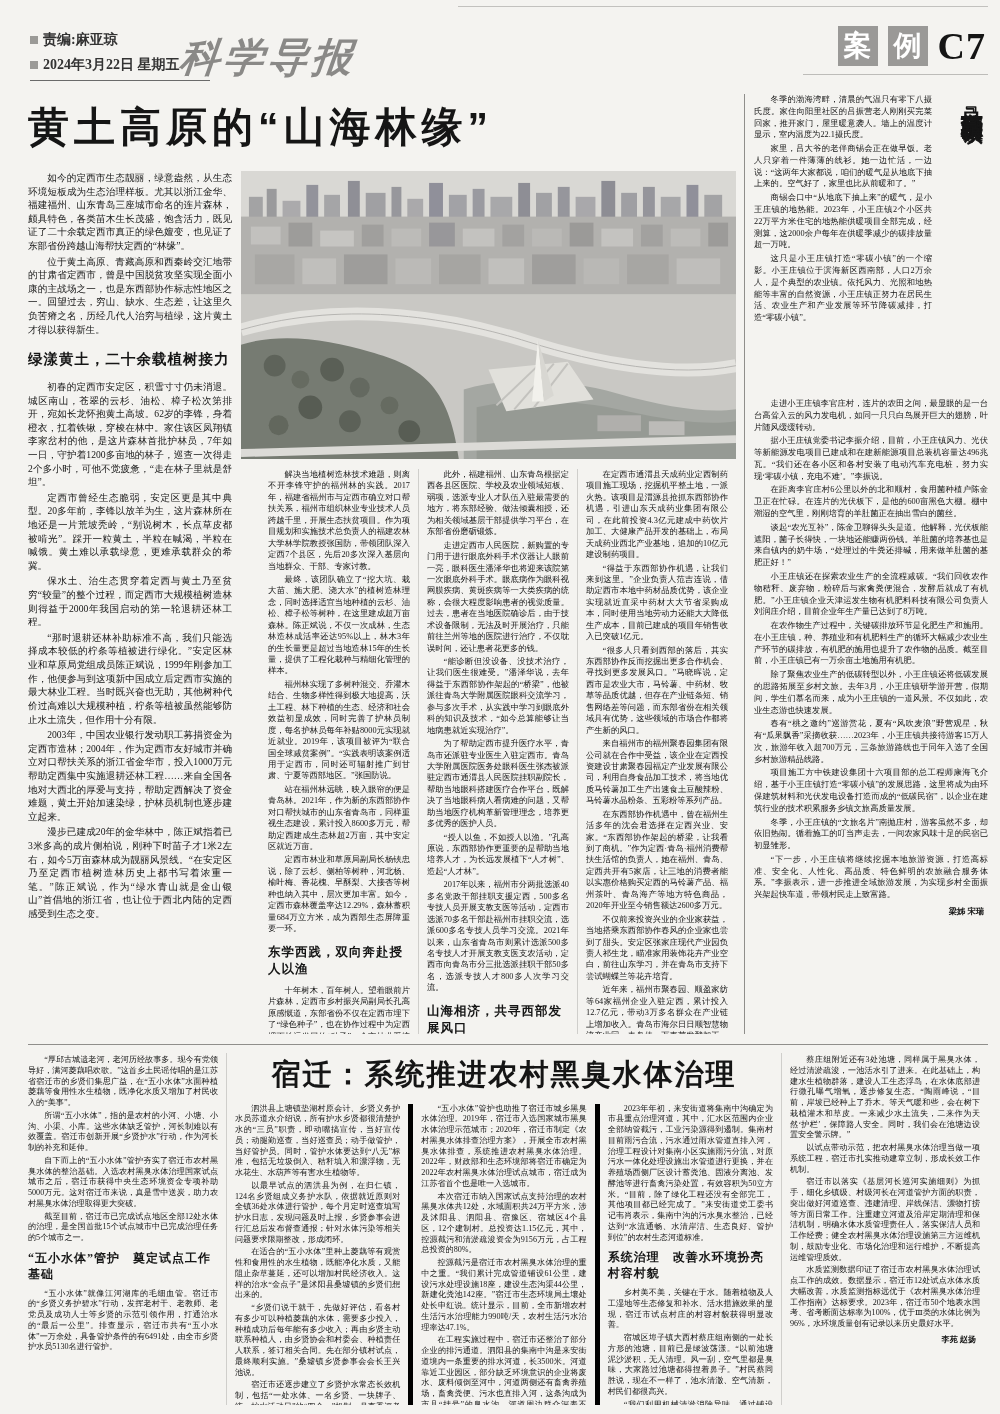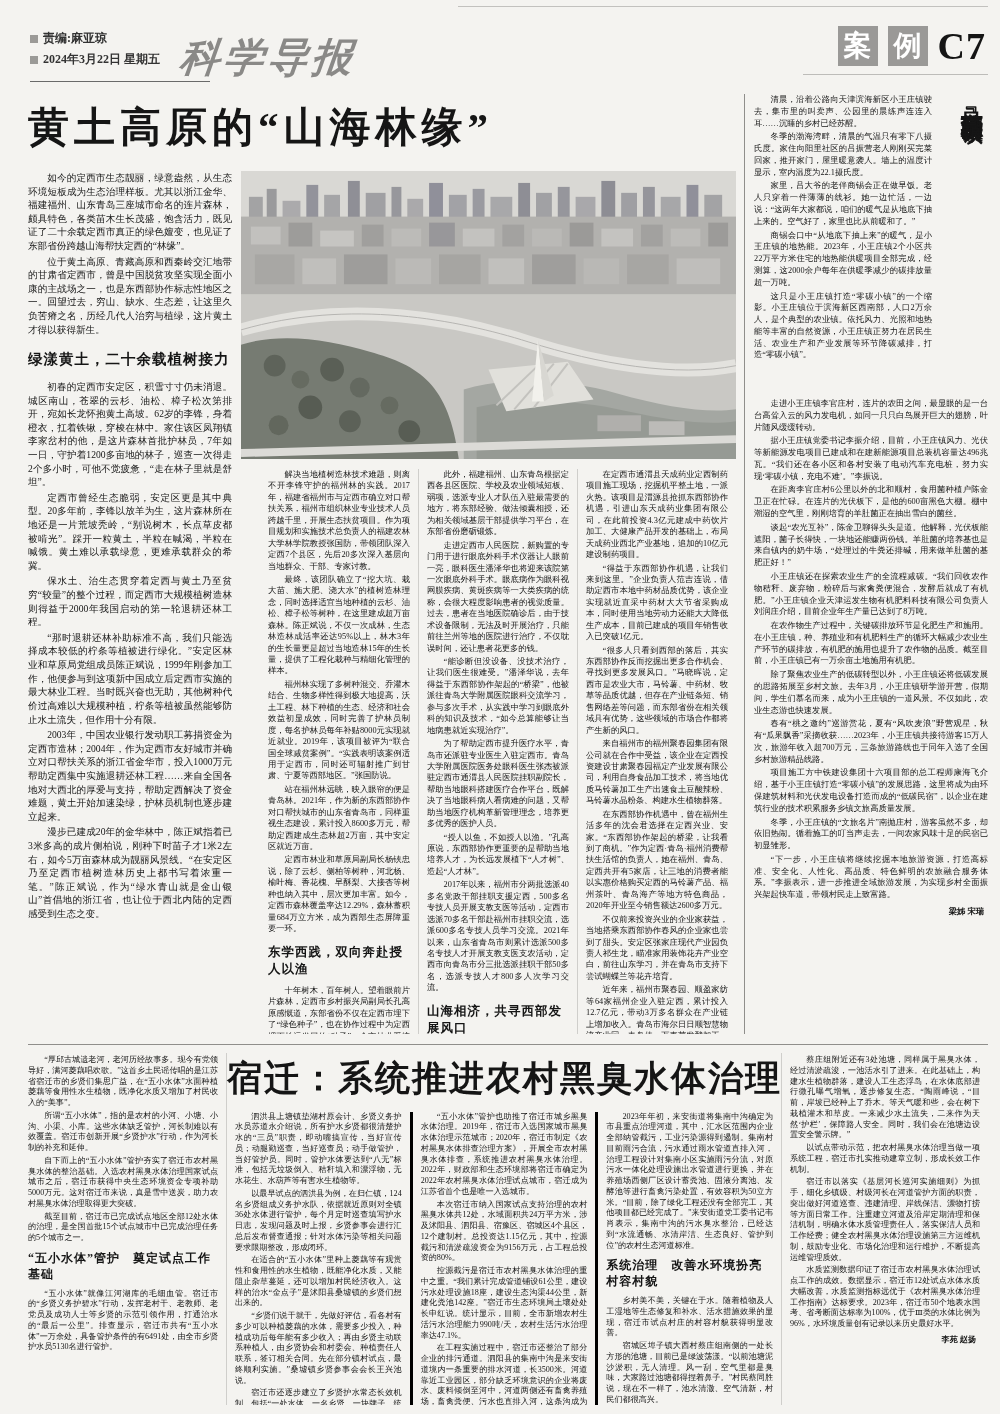--- a/index.html
+++ b/index.html
@@ -2,37 +2,37 @@
 <html><head>
 <meta charset="utf-8">
 <style>
   html,body{margin:0;padding:0;background:#e8e7e4;}
   #page{position:relative;width:1000px;height:1414px;margin:0 auto;background:#f4f3f0;
         color:#151515;font-family:"Liberation Serif","DejaVu Serif",serif;
         box-sizing:border-box;padding:0 12px 0 28px;overflow:hidden;}
   
   .header{position:relative;height:92px;}
   .hdr-rule-top{position:absolute;right:0;top:6px;width:530px;height:1px;background:#c2c1be;}
-  .meta{position:absolute;left:2px;top:28px;width:180px;font-size:12px;line-height:1.75;
-        border-bottom:1px solid #6a6a6a;padding-bottom:11px;color:#333;}
+  .meta{position:absolute;left:2px;top:28px;width:180px;font-size:14px;line-height:1.75;
+        border-bottom:1px solid #6a6a6a;padding-bottom:3px;color:#333;}
   .meta-row{display:flex;align-items:center;gap:5px;white-space:nowrap;font-weight:bold;}
   .sq{width:8px;height:8px;background:#9b9a97;flex:0 0 auto;}
   .masthead{position:absolute;left:152px;top:30px;font-size:40px;color:#8a8987;
             font-style:italic;font-weight:bold;letter-spacing:4px;
             font-family:"DejaVu Serif","Liberation Serif",serif;transform:skewX(-6deg);}
   .header-right{position:absolute;right:2px;top:24px;display:flex;align-items:center;gap:10px;}
   .badge-box{width:40px;height:40px;background:#9a9997;color:#fff;display:flex;align-items:center;
              justify-content:center;font-size:28px;font-weight:bold;
              font-family:"Liberation Sans","DejaVu Sans",sans-serif;}
   .pageno{font-size:38px;font-weight:bold;font-family:"Liberation Serif",serif;letter-spacing:1px;}
   .hdr-rule-bottom{position:absolute;right:0;top:74px;width:185px;height:1px;background:#bdbcb9;}
   
   .top-section{display:flex;height:940px;margin-top:2px;}
   .main-article{width:708px;display:flex;flex-direction:column;min-width:0;}
-  .headline{font-family:Liberation Serif, serif;font-weight:bold;
+  .headline{font-family:Liberation Sans, sans-serif;font-weight:bold;
             font-size:41px;letter-spacing:5px;margin:6px 0 16px;white-space:nowrap;}
   .main-body{flex:1;display:flex;min-height:0;}
   .lead-col{width:204px;flex:0 0 auto;font-size:9.6px;line-height:1.42;overflow:hidden;
             padding-right:9px;}
   .main-right{flex:1;display:flex;flex-direction:column;min-width:0;}
   .photo-wrap{height:288px;margin-bottom:10px;background:#bdbcb9;}
   .photo-wrap svg{display:block;width:100%;height:100%;}
   .tri-cols{flex:1;display:flex;min-height:0;margin-left:27px;}
   .tcol{flex:1;min-width:0;overflow:hidden;font-size:8.3px;line-height:1.38;padding:0 8px;
         border-left:1px solid #cfcecb;}
@@ -53,23 +53,23 @@
   .lead-col .sub{font-size:14.5px;margin:13px 0 10px;}
   .byline{text-align:right;font-weight:bold;margin-top:5px;padding-right:4px;text-indent:0;}
   
   .section-divider{border:none;border-top:1px solid #8f8e8b;margin:10px 0 8px;}
   .bottom-section{display:flex;height:352px;overflow:hidden;font-size:8.1px;line-height:1.33;}
   .bcol{width:190px;flex:0 0 auto;overflow:hidden;padding:2px 8px 0;}
   .bcol.first{padding-left:0;}
   .bcol.last{border-left:1px solid #cfcecb;}
   .b-mid{flex:1;display:flex;flex-direction:column;min-width:0;border-left:1px solid #cfcecb;}
   .b-title{font-family:"Liberation Sans","DejaVu Sans",sans-serif;font-weight:bold;
-           font-size:35px;letter-spacing:2px;text-align:center;margin:2px 0 10px;white-space:nowrap;}
+           font-size:29px;letter-spacing:2px;text-align:center;margin:2px 0 10px;white-space:nowrap;}
   .b-cols{flex:1;display:flex;min-height:0;}
-  .b-mcol{flex:1;min-width:0;overflow:hidden;padding:0 8px;border-left:3px solid #000000;}
+  .b-mcol{flex:1;min-width:0;overflow:hidden;padding:0 8px;border-left:5px solid #000000;}
   .b-mcol:first-child{border-left:none;}
   .bottom-section .sub{font-size:12px;margin:7px 0 6px;}
 </style>
 </head>
 <body>
 
 <div id="page">
 
   <div class="header">
     <div class="hdr-rule-top"></div>
@@ -210,34 +210,33 @@
                 <p class="para">为了帮助定西市提升医疗水平，青岛市还派驻专业医生入驻定西市。青岛大学附属医院医务处眼科医生张杰被派驻定西市通渭县人民医院挂职副院长，帮助当地眼科搭建医疗合作平台，既解决了当地眼科病人看病难的问题，又帮助当地医疗机构革新管理理念，培养更多优秀的医护人员。</p>
                 <p class="para">“授人以鱼，不如授人以渔。”孔高原说，东西部协作更重要的是帮助当地培养人才，为长远发展植下“人才树”、造起“人才林”。</p>
                 <p class="para">2017年以来，福州市分两批选派40多名党政干部挂职支援定西，500多名专技人员开展支教支医等活动，定西市选派70多名干部赴福州市挂职交流，选派600多名专技人员学习交流。2021年以来，山东省青岛市则累计选派500多名专技人才开展支教支医支农活动，定西市向青岛市分三批选派挂职干部50多名，选派专技人才800多人次学习交流。</p>
                 <h3 class="sub">山海相济，共寻西部发展风口</h3>
                 <p class="para">谈起这段东西部省份跨越山海的“林缘”，作为青岛协作定西第二批挂职干部工作组组长、定西市委副秘书长马晓晖认为，这份缘不仅是打造“生态林”“人才林”建立的缘分，更是山海相济打造高质量发展的“产业林”情缘。</p>
               </div>
             <div class="tcol">
                 <p class="para">在定西市通渭县天成药业定西制药项目施工现场，挖掘机平整土地，一派火热。该项目是渭源县抢抓东西部协作机遇，引进山东天成药业集团有限公司，在此前投资4.3亿元建成中药饮片加工、大健康产品开发的基础上，布局天成药业西北产业基地，追加的10亿元建设制药项目。</p>
                 <p class="para">“得益于东西部协作机遇，让我们来到这里。”企业负责人范吉连说，借助定西市本地中药材品质优势，该企业实现就近直采中药材大大节省采购成本，同时使用当地劳动力还能大大降低生产成本，目前已建成的项目年销售收入已突破1亿元。</p>
                 <p class="para">“很多人只看到西部的落后，其实东西部协作反而挖掘出更多合作机会、寻找到更多发展风口。”马晓晖说，定西市是农业大市，马铃薯、中药材、牧草等品质优越，但存在产业链条短、销售网络差等问题，而东部省份在相关领域具有优势，这些领域的市场合作都将产生新的风口。</p>
-                <p class="para">来自福州市的福州聚春园集团有限公司就在合作中受益，该企业在定西投资建设甘肃聚春园福定产业发展有限公司，利用自身食品加工技术，将当地优质马铃薯加工生产出速食土豆酸辣粉、马铃薯水晶粉条、构建水生植物群落。</p>
+                <p class="para">来自福州市的福州聚春园集团有限公司就在合作中受益，该企业在定西投资建设甘肃聚春园福定产业发展有限公司，利用自身食品加工技术，将当地优质马铃薯加工生产出速食土豆酸辣粉、马铃薯水晶粉条、五彩粉等系列产品。</p>
                 <p class="para">在东西部协作机遇中，曾在福州生活多年的沈会君选择在定西兴业、安家。“东西部协作架起的桥梁，让我看到了商机。”作为定西·青岛·福州消费帮扶生活馆的负责人，她在福州、青岛、定西共开有5家店，让三地的消费者能以实惠价格购买定西的马铃薯产品、福州茶叶、青岛海产等地方特色商品，2020年开业至今销售额达2600多万元。</p>
                 <p class="para">不仅前来投资兴业的企业家获益，当地搭乘东西部协作春风的企业家也尝到了甜头。安定区张家庄现代产业园负责人祁生龙，瞄准家用装饰花卉产业空白，前往山东学习，并在青岛市支持下尝试蝴蝶兰等花卉培育。</p>
                 <p class="para">近年来，福州市聚春园、顺盈家纺等64家福州企业入驻定西，累计投入12.7亿元，带动3万多名群众在产业链上增加收入。青岛市海尔日日顺智慧物流产业园、青岛佳一万寿菊发酵加工、琛蓝生物医药产业基地项目在定西落地建设，栽下产业“苗木”，延链补链强链。</p>
               </div>
           </div>
         </div>
       </div>
     </div>
 
     <div class="side-article">
       <div class="side-top">
         <div class="side-top-text">
-            <p class="para">清晨，沿着公路向天津滨海新区小王庄镇驶去，集市里的叫卖声、公园里的晨练声连连入耳……沉睡的乡村已经苏醒。</p>
             <p class="para">冬季的渤海湾畔，清晨的气温只有零下八摄氏度。家住向阳里社区的吕振营老人刚刚买完菜回家，推开家门，屋里暖意袭人。墙上的温度计显示，室内温度为22.1摄氏度。</p>
             <p class="para">家里，吕大爷的老伴商锡会正在做早饭。老人只穿着一件薄薄的线衫。她一边忙活，一边说：“这两年大家都说，咱们的暖气是从地底下抽上来的。空气好了，家里也比从前暖和了。”</p>
             <p class="para">商锡会口中“从地底下抽上来”的暖气，是小王庄镇的地热能。2023年，小王庄镇2个小区共22万平方米住宅的地热能供暖项目全部完成，经测算，这2000余户每年在供暖季减少的碳排放量超一万吨。</p>
             <p class="para">这只是小王庄镇打造“零碳小镇”的一个缩影。小王庄镇位于滨海新区西南部，人口2万余人，是个典型的农业镇。依托风力、光照和地热能等丰富的自然资源，小王庄镇正努力在居民生活、农业生产和产业发展等环节降碳减排，打造“零碳小镇”。</p>
           </div>
         <div class="side-title">风车转动下的『零碳小镇』</div>
       </div>
       <div class="side-bottom">
           <p class="para">走进小王庄镇李官庄村，连片的农田之间，最显眼的是一台台高耸入云的风力发电机，如同一只只白鸟展开巨大的翅膀，叶片随风缓缓转动。</p>
           <p class="para">据小王庄镇党委书记李振介绍，目前，小王庄镇风力、光伏等新能源发电项目已建成和在建新能源项目总装机容量达496兆瓦。“我们还在各小区和各村安装了电动汽车充电桩，努力实现‘零碳小镇，充电不难’。”李振说。</p>

